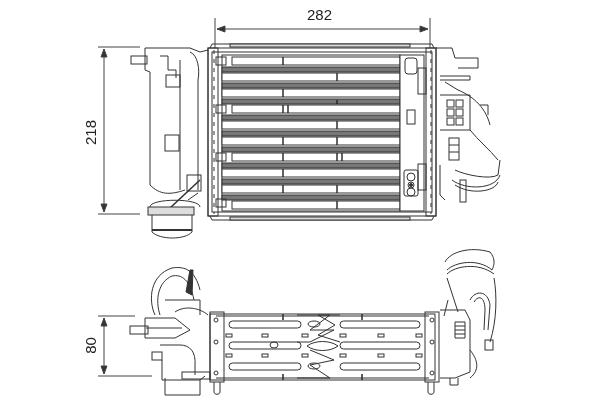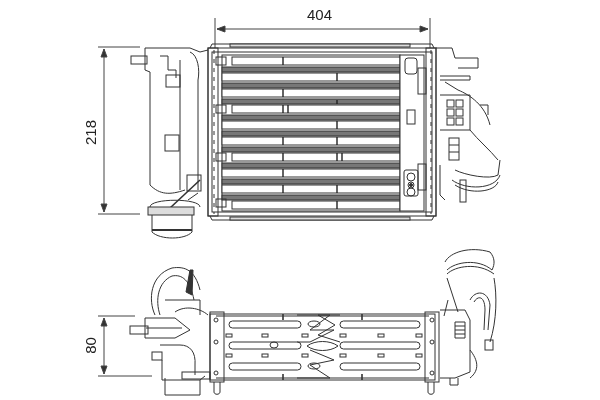--- a/index.html
+++ b/index.html
@@ -241,15 +241,15 @@
       <path d="M470,300 C475,290 488,290 490,305 L488,330"></path>
       <path d="M474,302 C478,295 485,296 485,310 L484,330"></path>
       <rect x="485" y="340" width="8" height="10"></rect>
       <path d="M470,350 C478,360 480,370 470,378"></path>
       <path d="M450,378 L450,385 L458,385 L458,378"></path>
       <line x1="444" y1="316" x2="448" y2="300"></line>
     </g>
   </g>
 </svg>
 
-<div class="dim-label" style="left:307px; top:6px;">404</div>
+<div class="dim-label" style="left:307px; top:6px;">282</div>
 <div class="dim-label vertical" style="left:78px; top:124px;">218</div>
 <div class="dim-label vertical" style="left:82px; top:337px;">80</div>
 
 </body></html>

